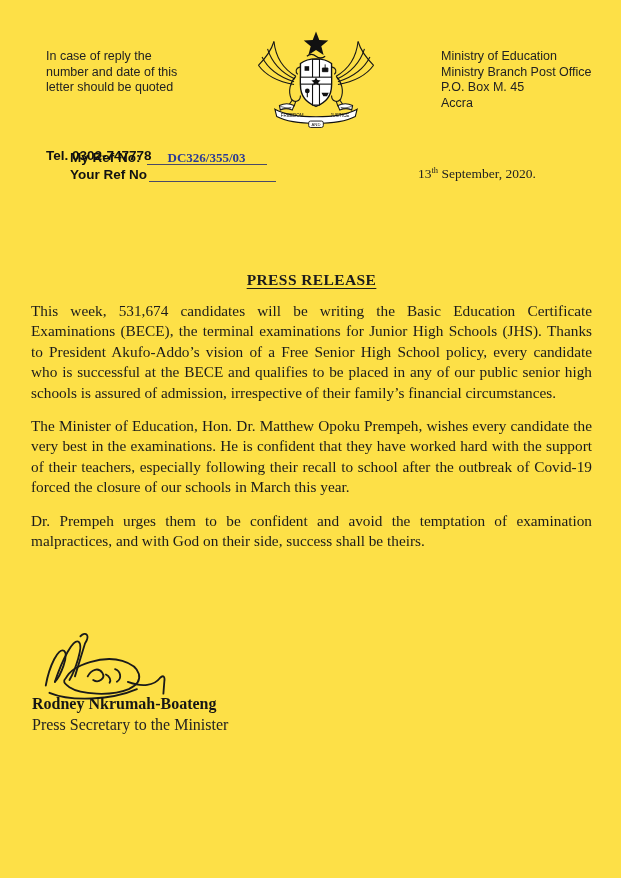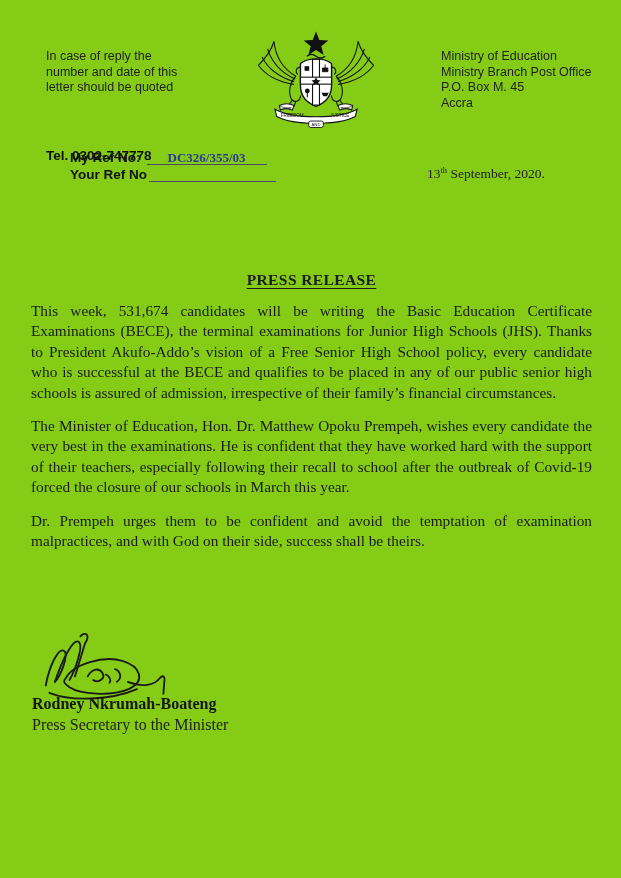--- a/index.html
+++ b/index.html
@@ -1,17 +1,17 @@
 <!DOCTYPE html>
 <html><head>
 <meta charset="utf-8">
 <style>
   html,body{margin:0;padding:0;background:#e9e9e9;}
   .page{
-    position:relative;width:621px;height:878px;background:#84cc16;
+    position:relative;width:621px;height:878px;background:#fde047;
     font-family:"Liberation Serif", serif;color:#1c1c1c;overflow:hidden;
     margin:0 auto;
   }
 
   
   .reply-note{position:absolute;left:46px;top:49px;font-size:12.5px;line-height:15.5px;font-family:"Liberation Sans",sans-serif;color:#222;}
   .tel{position:absolute;left:46px;top:105px;font-size:13.5px;font-weight:bold;font-family:"Liberation Sans",sans-serif;color:#111;margin-top:43px;}
 
   
   .crest{position:absolute;left:252px;top:28px;width:128px;height:102px;}
@@ -25,21 +25,21 @@
   
   .refs{position:absolute;left:46px;top:149px;font-family:"Liberation Sans",sans-serif;font-size:13.5px;font-weight:bold;color:#111;}
   .ref-row{display:flex;align-items:flex-end;height:16px;margin-bottom:1px;padding-left:24px;}
   .ref-line{display:inline-block;border-bottom:1.4px solid #4a4a68;height:14px;
     font-family:"Liberation Serif",serif;font-weight:bold;font-size:13px;color:#2b3a95;
     text-align:center;}
   .ref-line.first{width:120px;margin-left:6px;}
   .ref-line.second{width:127px;margin-left:2px;}
 
   
-  .date{position:absolute;left:427px;top:166px;font-size:13.5px;color:#222;}
+  .date{position:absolute;left:418px;top:166px;font-size:13.5px;color:#222;}
   .date sup{font-size:8.5px;vertical-align:super;line-height:0;}
 
   
   .content{position:absolute;left:31px;top:271px;width:561px;}
   .title{ text-align:center;font-weight:bold;font-size:15.5px;letter-spacing:.4px;
     text-decoration:underline;text-underline-offset:3px;}
   .subtitle{margin-top:17px;text-align:center;font-weight:bold;font-size:15.5px;line-height:19px;letter-spacing:.3px;
     text-decoration:underline;text-underline-offset:3px;}
   .para{margin:0;margin-top:13px;text-align:justify;font-size:15.3px;line-height:20.4px;color:#1b1b1b;}
   .para.first{margin-top:12px;}

